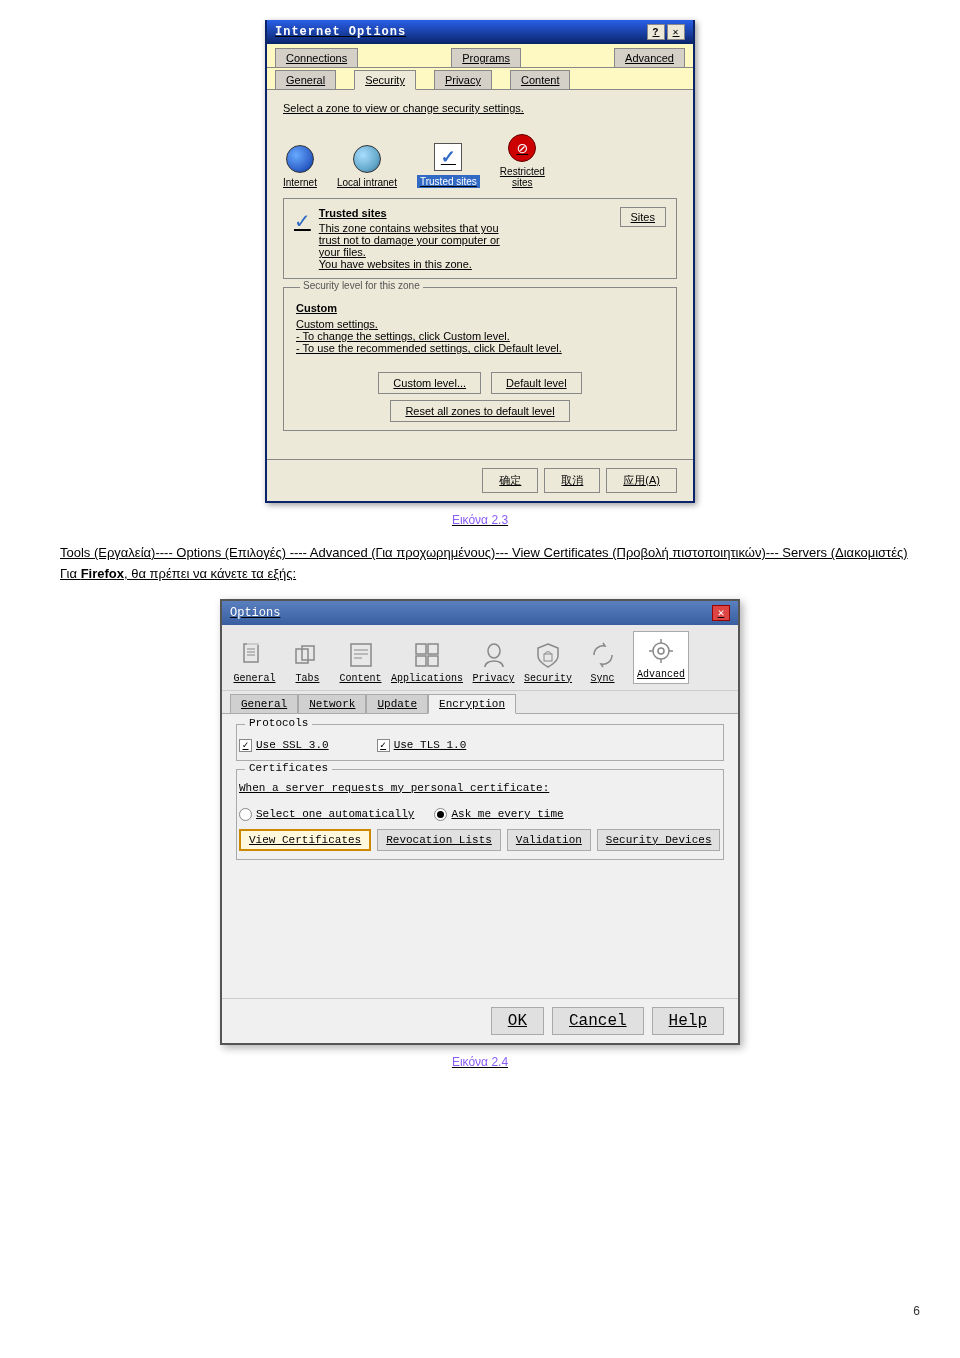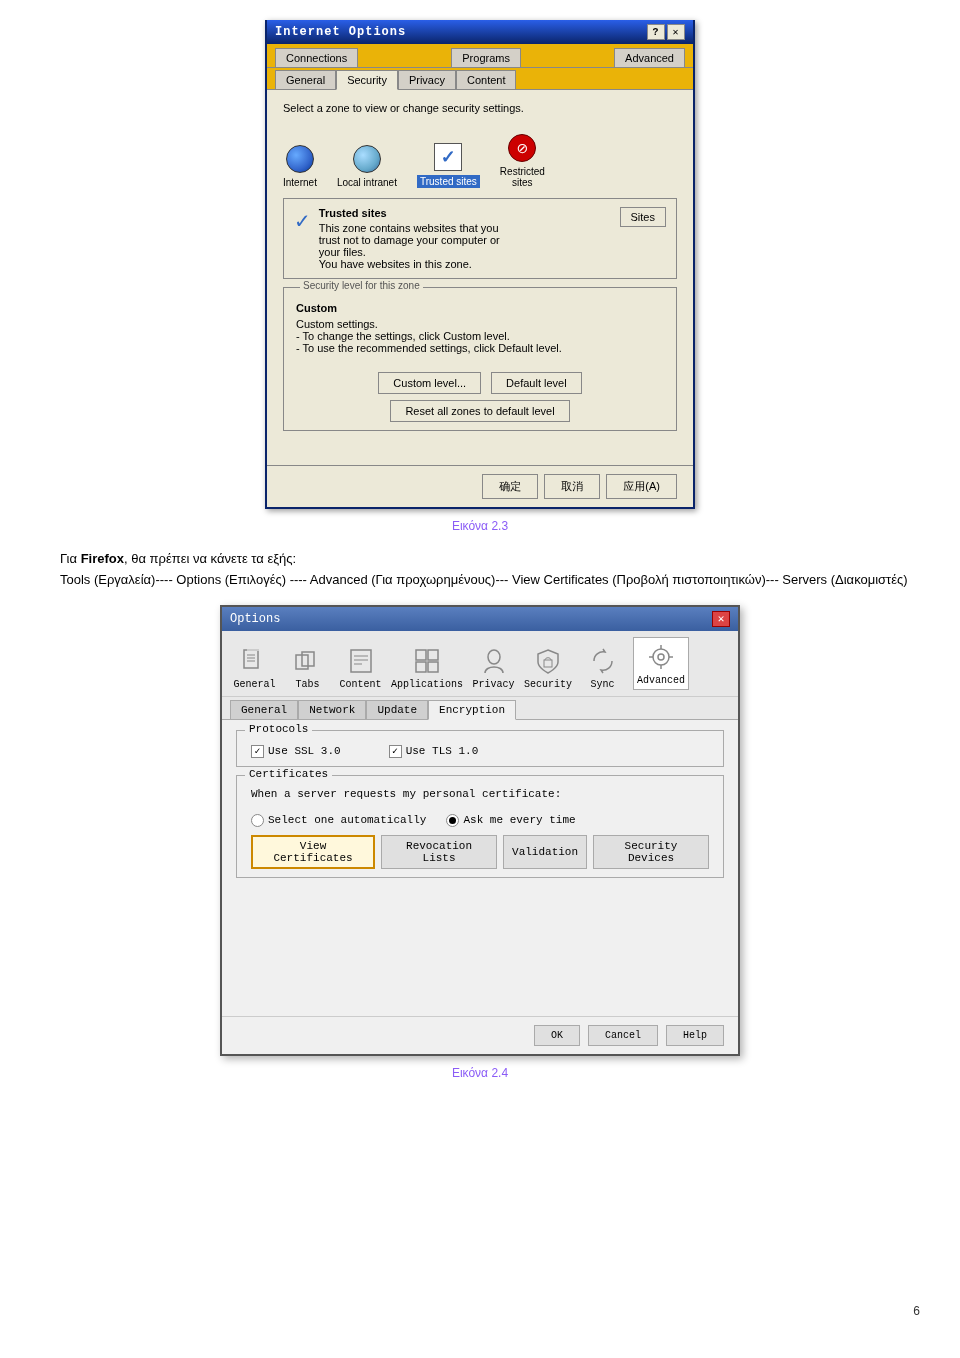--- a/index.html
+++ b/index.html
@@ -56,24 +56,24 @@
       font-size: 10px;
       display: flex;
       align-items: center;
       justify-content: center;
       cursor: pointer;
       color: #000;
     }
 
     .ie-tabs-row {
       display: flex;
-      background: #eab308;
+      background: #fef9c3;
       padding: 4px 8px 0 8px;
       border-bottom: 1px solid #888;
-      gap: 0;
+      gap: 18px;
     }
 
     .ie-tab {
       padding: 3px 10px;
       background: #d4d0c8;
       border: 1px solid #888;
       border-bottom: none;
       font-size: 11px;
       cursor: pointer;
       font-family: 'Tahoma', Arial, sans-serif;
@@ -174,21 +174,21 @@
       justify-content: center;
       margin-top: 6px;
     }
 
     .ie-bottom-buttons {
       display: flex;
       justify-content: flex-end;
       gap: 6px;
       padding: 8px 16px;
       border-top: 1px solid #888;
-      margin-top: 12px;
+      margin-top: 6px;
     }
 
     .ie-action-btn {
       padding: 4px 16px;
       background: #ece9d8;
       border: 1px solid #888;
       font-size: 11px;
       cursor: pointer;
       font-family: 'Tahoma', Arial, sans-serif;
     }
@@ -294,21 +294,21 @@
       z-index: 1;
     }
 
     .ff-content {
       padding: 10px 14px;
       background: #f0f0f0;
     }
 
     .ff-group-box {
       border: 1px solid #aaa;
-      padding: 8px 14px;
+      padding: 8px 2px;
       margin-bottom: 8px;
       position: relative;
     }
 
     .ff-group-label {
       position: absolute;
       top: -8px;
       left: 8px;
       background: #f0f0f0;
       padding: 0 4px;
@@ -408,21 +408,21 @@
       justify-content: flex-end;
       gap: 8px;
       padding: 8px 14px;
       border-top: 1px solid #ccc;
     }
 
     .ff-action-btn {
       padding: 4px 16px;
       background: #e0e0e0;
       border: 1px solid #aaa;
-      font-size: 10px;
+      font-size: 16px;
       cursor: pointer;
       font-family: 'Courier New', monospace;
     }
 
     .page-number {
       position: absolute;
       right: 20px;
       bottom: 20px;
       font-size: 12px;
       color: #333;
@@ -473,20 +473,21 @@
       align-items: center;
       justify-content: center;
       color: #fff;
       font-size: 14px;
     }
 
     
     .page-wrapper {
       position: relative;
       min-height: 1318px;
+      text-decoration: underline;
     }
   </style>
 </head>
 <body>
 
 <div class="page-wrapper">
 
   <div class="dialog-container">
     <div class="ie-dialog">
 
@@ -581,24 +582,24 @@
         <button class="ie-action-btn">取消</button>
         <button class="ie-action-btn">应用(A)</button>
       </div>
     </div>
   </div>
 
   <div class="figure-label">Εικόνα 2.3</div>
 
   <div class="body-text">
     <p>
-      Για <strong>Firefox</strong>, θα πρέπει να κάνετε τα εξής:
+      Tools (Εργαλεία)---- Options (Επιλογές) ---- Advanced (Για προχωρημένους)--- View Certificates (Προβολή πιστοποιητικών)--- Servers (Διακομιστές)
     </p>
     <p>
-      Tools (Εργαλεία)---- Options (Επιλογές) ---- Advanced (Για προχωρημένους)--- View Certificates (Προβολή πιστοποιητικών)--- Servers (Διακομιστές)
+      Για <strong>Firefox</strong>, θα πρέπει να κάνετε τα εξής:
     </p>
   </div>
 
   <div class="dialog-container">
     <div class="ff-dialog">
 
       <div class="ff-titlebar">
         <span>Options</span>
         <div class="ff-titlebar-close">✕</div>
       </div>

